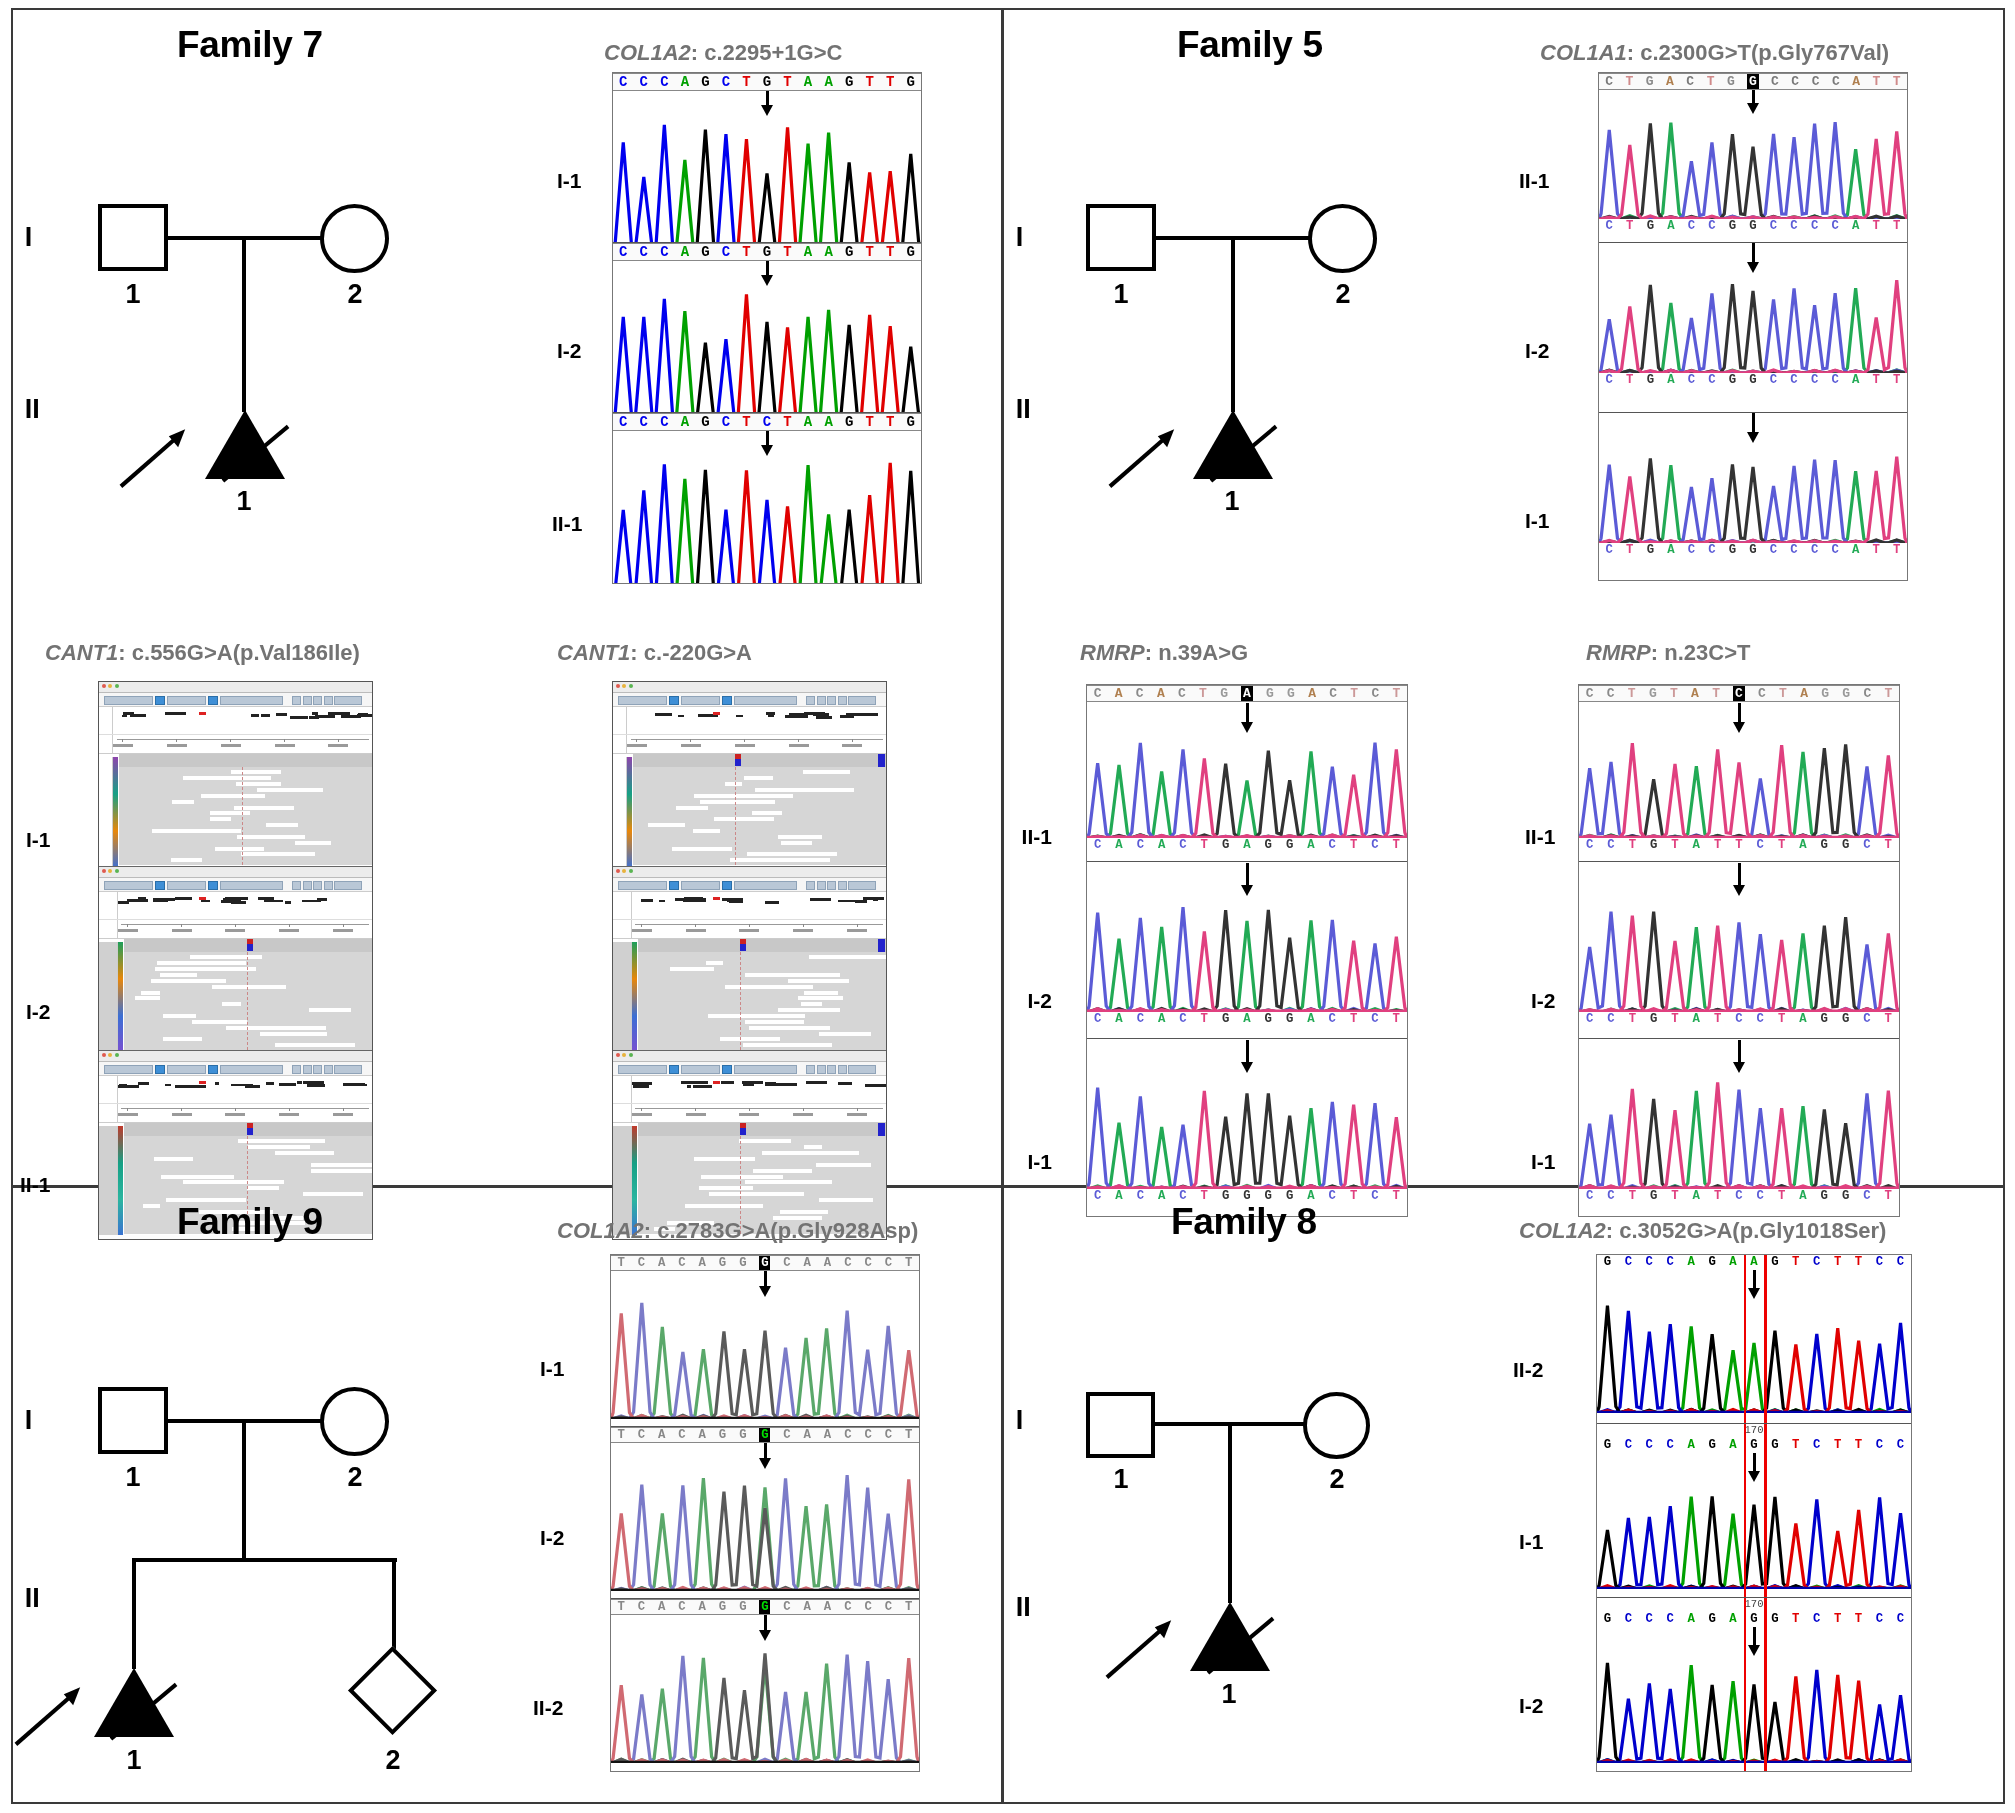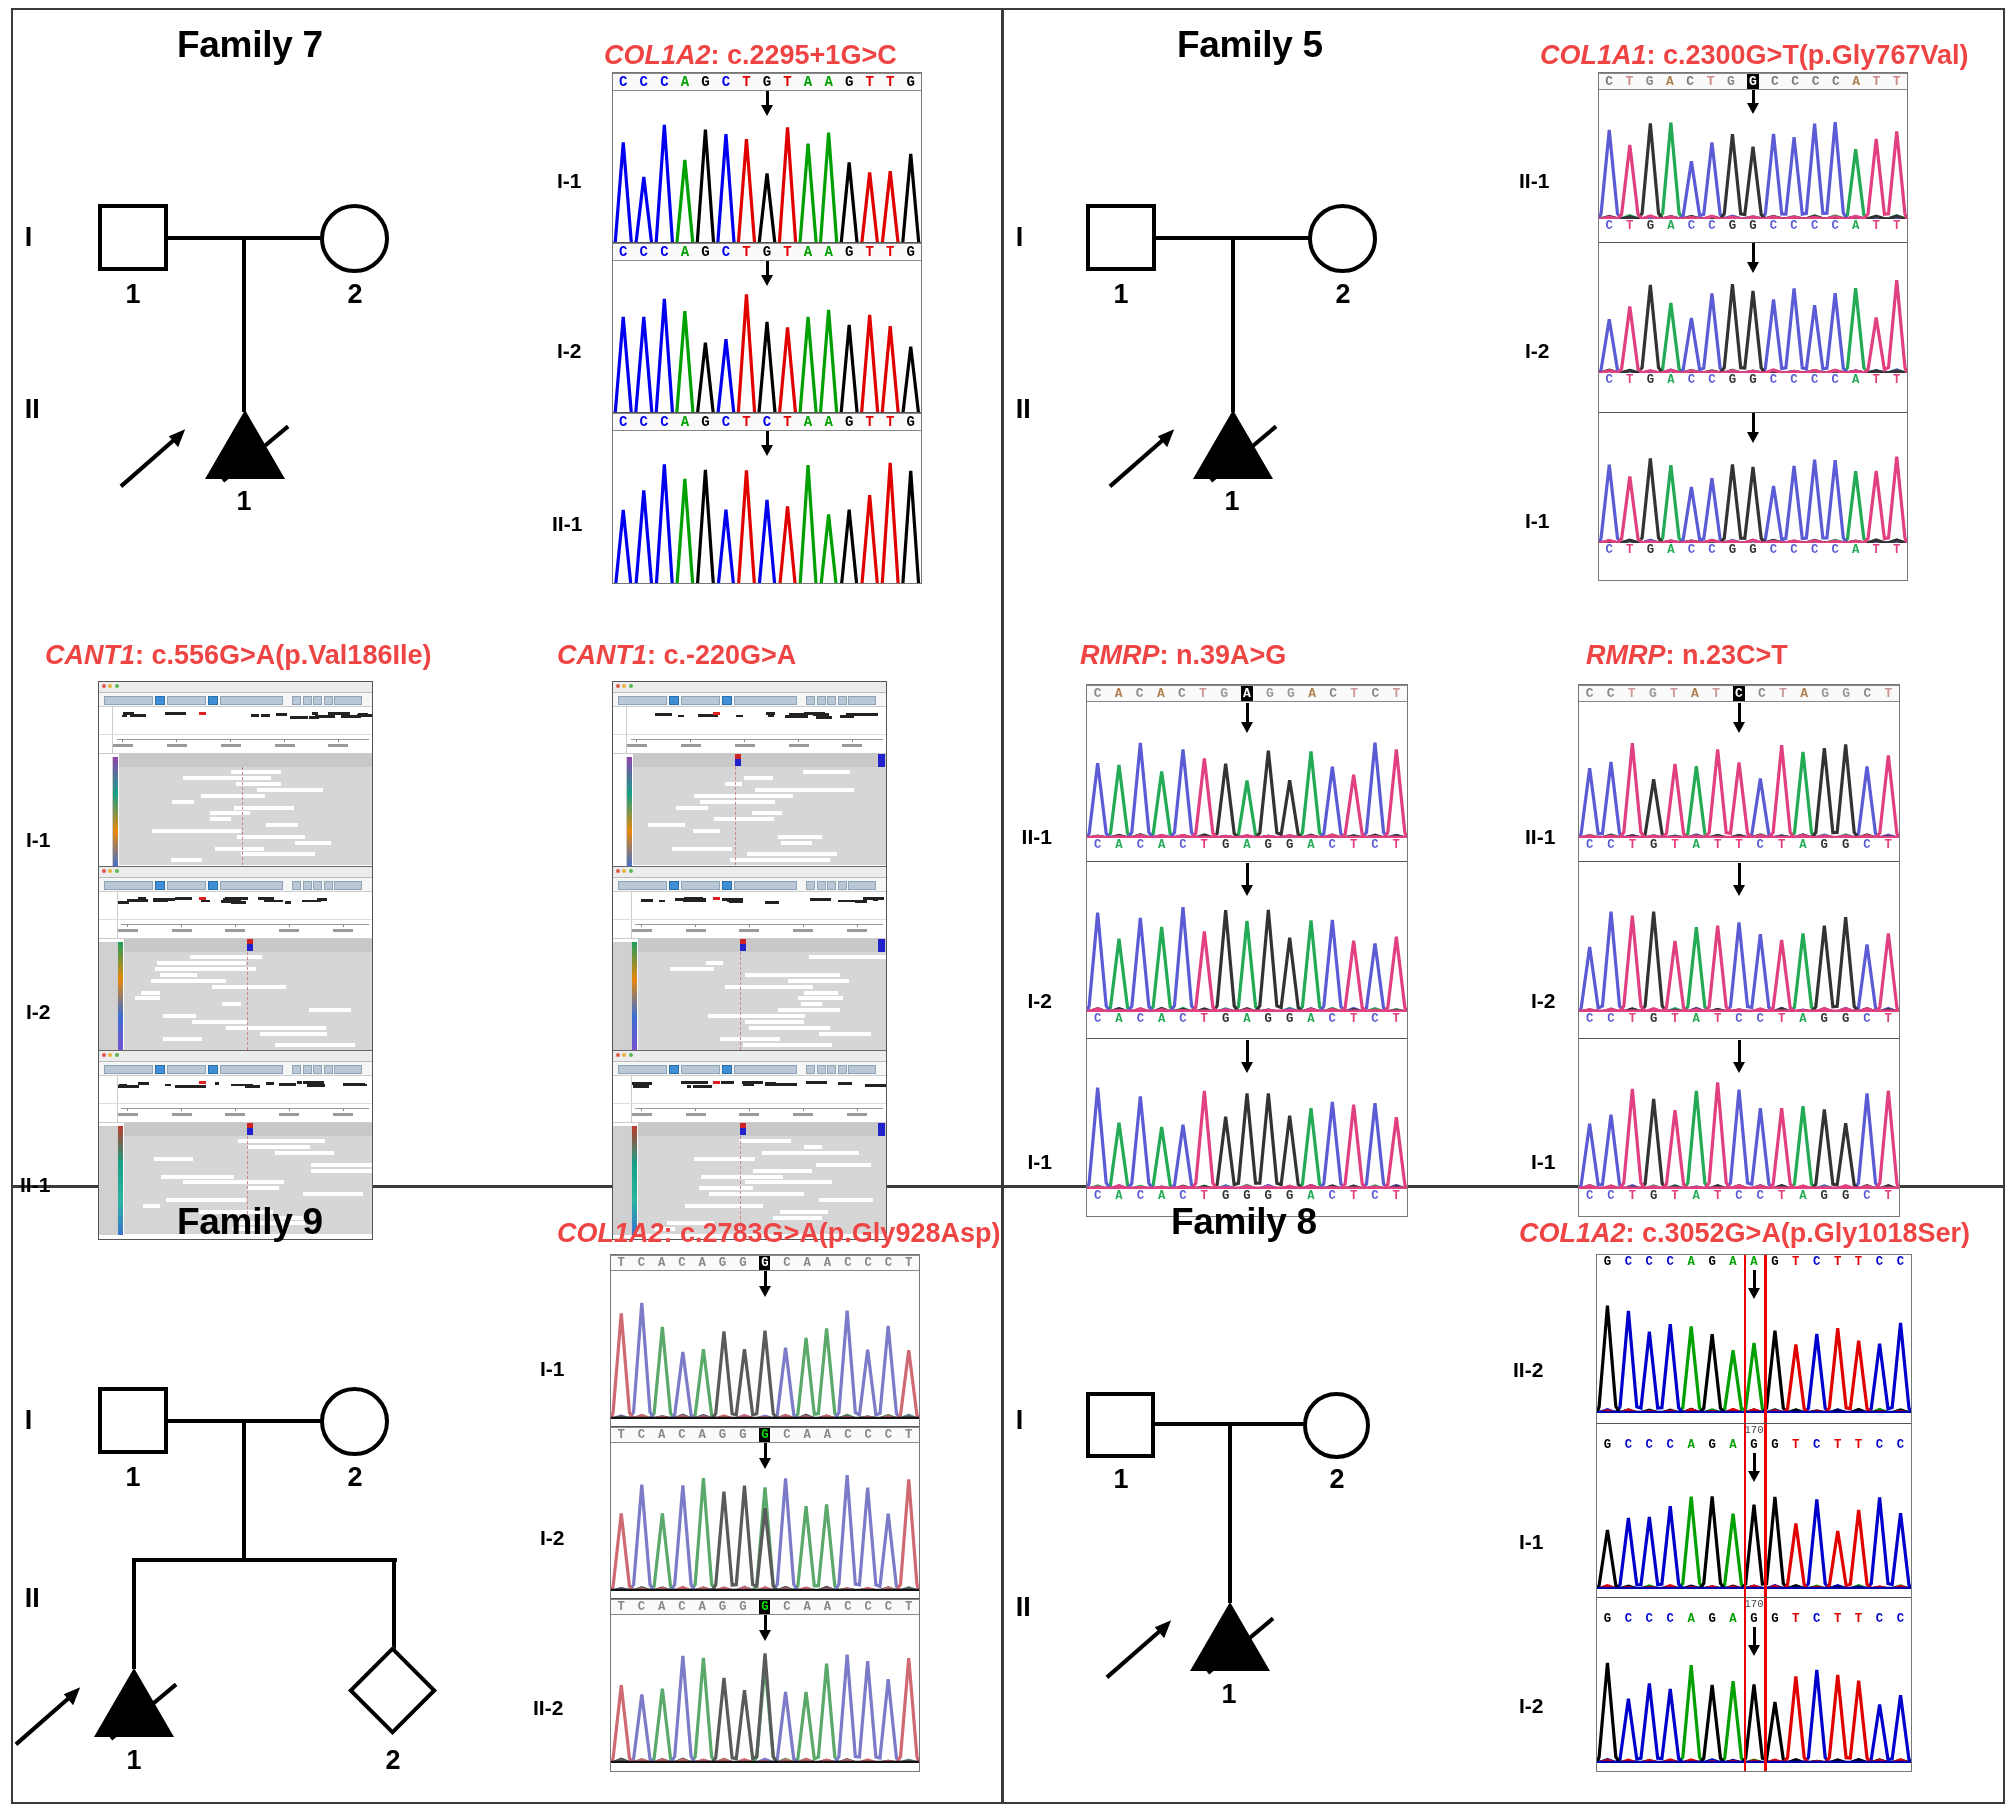--- a/index.html
+++ b/index.html
@@ -27,21 +27,21 @@
   .diam{position:absolute;border:4.1px solid #000;box-sizing:border-box;background:#fff;transform:rotate(45deg);}
   .tri{position:absolute;width:0;height:0;border-left:40px solid transparent;border-right:40px solid transparent;border-bottom:69px solid #000;}
   .ln{position:absolute;background:#000;}
   .hln{height:4.1px;}
   .vln{width:4.1px;}
   .idnum{position:absolute;font-weight:bold;font-size:27px;color:#000;text-align:center;}
   .slash{position:absolute;height:4.1px;background:#000;transform-origin:left center;}
   .probe-arrow{position:absolute;}
 
   
-  .chrom-title{position:absolute;font-size:27px;font-weight:bold;color:#ef4444;white-space:nowrap;}
+  .chrom-title{position:absolute;font-size:22px;font-weight:bold;color:#737373;white-space:nowrap;}
   .chrom-title i{font-style:italic;}
   .row-label{position:absolute;font-size:21px;font-weight:bold;color:#000;}
   .chrom-box{position:absolute;border:1.8px solid #777;background:#fff;box-sizing:border-box;overflow:hidden;}
   .chrom-panel{position:relative;width:100%;background:#fff;border-bottom:1.8px solid #555;box-sizing:border-box;overflow:hidden;}
   .chrom-panel:last-child{border-bottom:none;}
   .seqstrip{position:relative;width:100%;box-sizing:border-box;
             display:flex;align-items:center;justify-content:space-around;
             font-family:"Liberation Mono",monospace;font-weight:bold;letter-spacing:0;
             background:#fff;}
   .seqstrip.ruler{border-top:1.2px solid #888;border-bottom:1.2px solid #888;background:#fafafa;}

